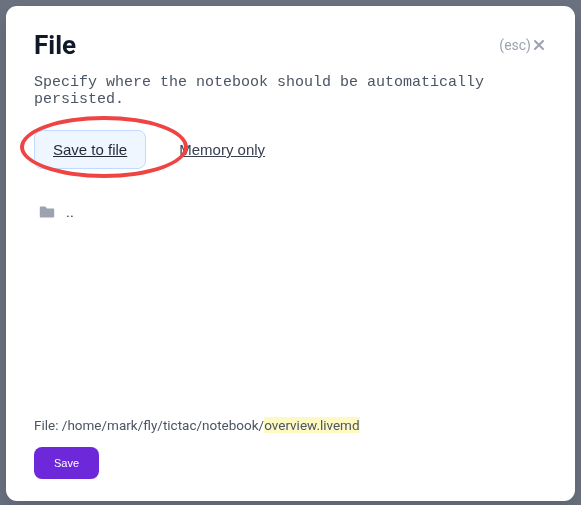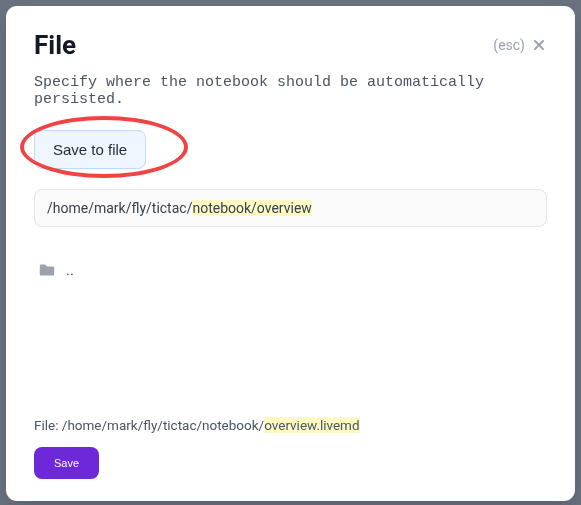--- a/index.html
+++ b/index.html
@@ -13,26 +13,26 @@
     .modal {
       background: #fff;
       border-radius: 11px;
       position: absolute;
       top: 6px; left: 6px; right: 6px; bottom: 4px;
       padding: 24px 28px;
       box-shadow: 0 10px 25px rgba(0,0,0,0.15);
     }
     .header-row { display:flex; align-items:center; justify-content:space-between; margin-bottom:14px; }
     .title { font-size:26px; font-weight:700; color:#111827; }
-    .esc-wrap { display:flex; align-items:center; gap:6px; color:#9ca3af; font-size:14px;}
+    .esc-wrap { display:flex; align-items:center; color:#9ca3af; font-size:14px;}
     .subtitle { color:#4b5563; font-size:15px; margin-bottom:22px;font-family:Liberation Mono, monospace; }
     .tabs-row { display:flex; gap:14px; margin-bottom:20px; position:relative; }
     .tab {
       padding:10px 18px; border-radius:8px; font-size:15px; color:#374151; cursor:pointer;
-      border:1px solid transparent; background:transparent;
+      border:1px solid transparent; background:transparent;text-decoration:underline;
     }
     .tab.active { border:1px solid #bfdbfe; background:#eff6ff; color:#1f2937; }
     .highlight-ring {
       position:absolute; left:-14px; top:-14px; width:168px; height:62px;
       border:4px solid #ef4444; border-radius:50%; pointer-events:none;
     }
     .path-input {
       width:100%; border:1px solid #e5e7eb; border-radius:8px; padding:10px 12px;
       font-size:14px; color:#374151; font-family:inherit; background:#fafafa;
     }
@@ -61,25 +61,23 @@
           <path class="icon-gray" d="M4 4l8 8M12 4l-8 8" stroke="#9ca3af" stroke-width="2" stroke-linecap="round" fill="none"></path>
         </svg>
     </div>
   </div>
 
   <p class="subtitle">Specify where the notebook should be automatically persisted.</p>
 
   <div class="tabs-row">
     <div class="highlight-ring"></div>
     <button class="tab active">Save to file</button>
+    <button class="tab">Memory only</button>
   </div>
 
-  <div class="path-input">
-    <span>/home/mark/fly/tictac/</span><span class="path-highlight">notebook/overview</span>
-  </div>
 
   <div class="file-grid">
     <div class="file-item">
       <svg width="18" height="18" viewBox="0 0 20 20">
           <path class="icon-gray" d="M2 5a1 1 0 011-1h5l2 2h7a1 1 0 011 1v8a1 1 0 01-1 1H3a1 1 0 01-1-1V5z"></path>
         </svg>
       <span>..</span>
     </div>
   </div>
 

